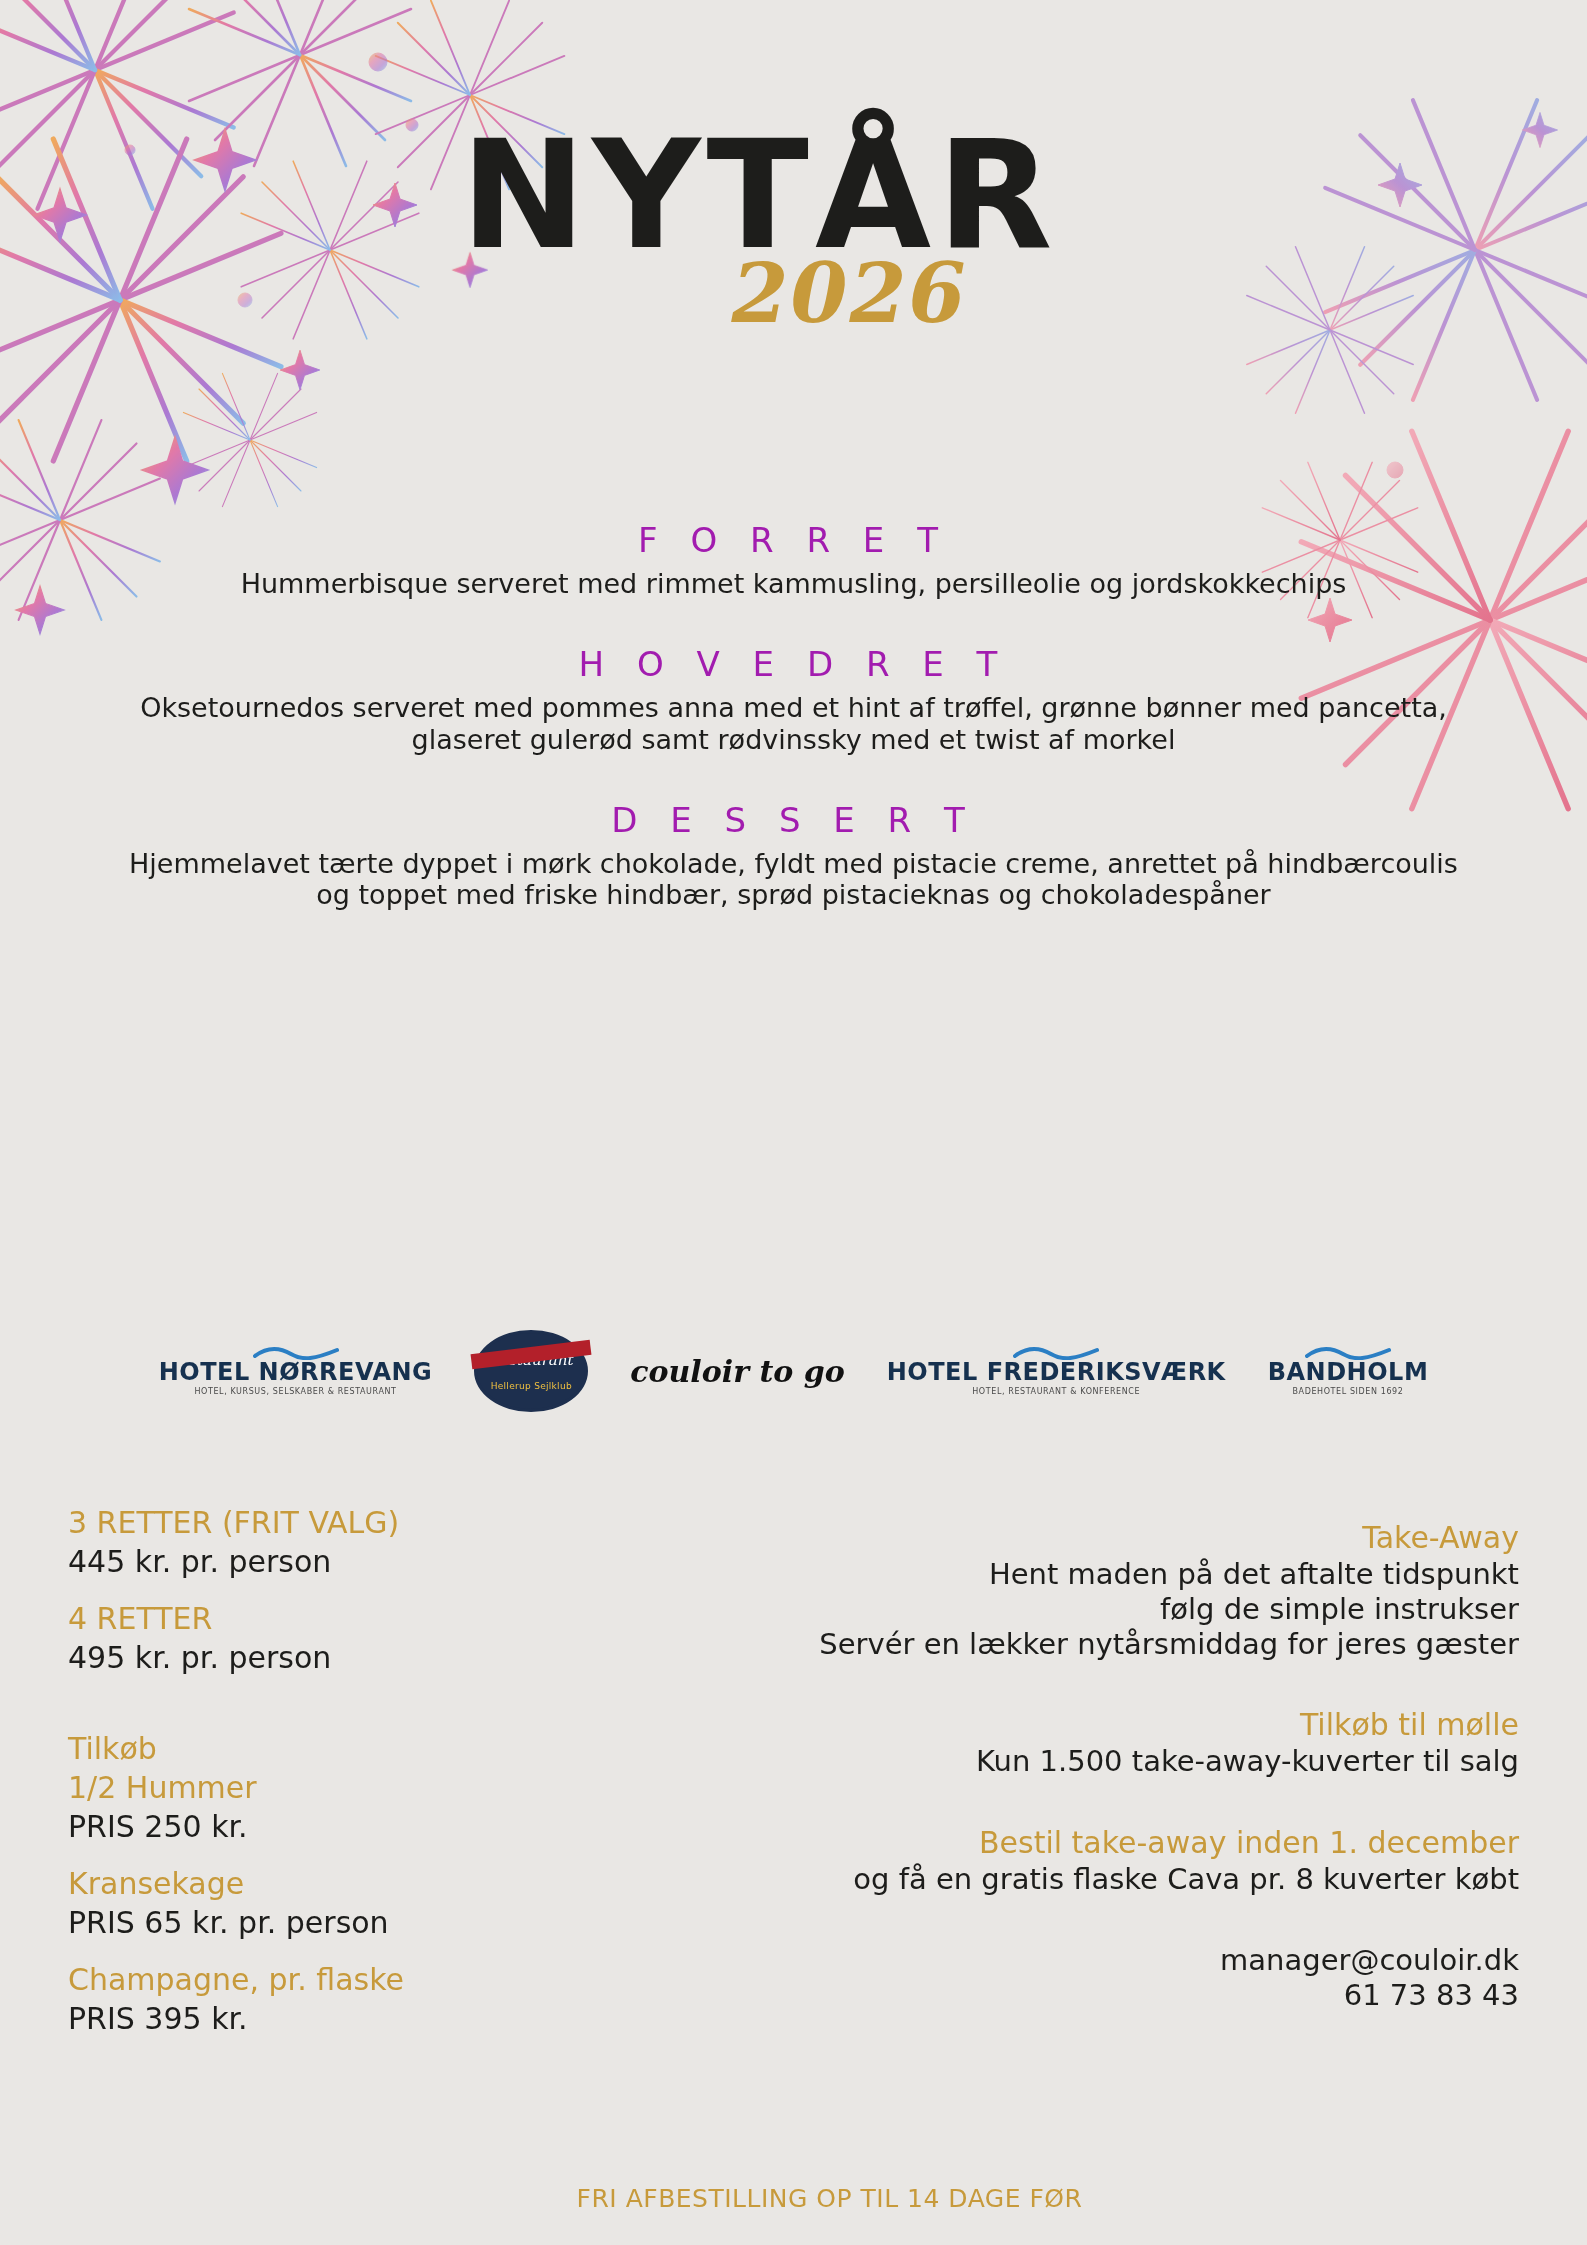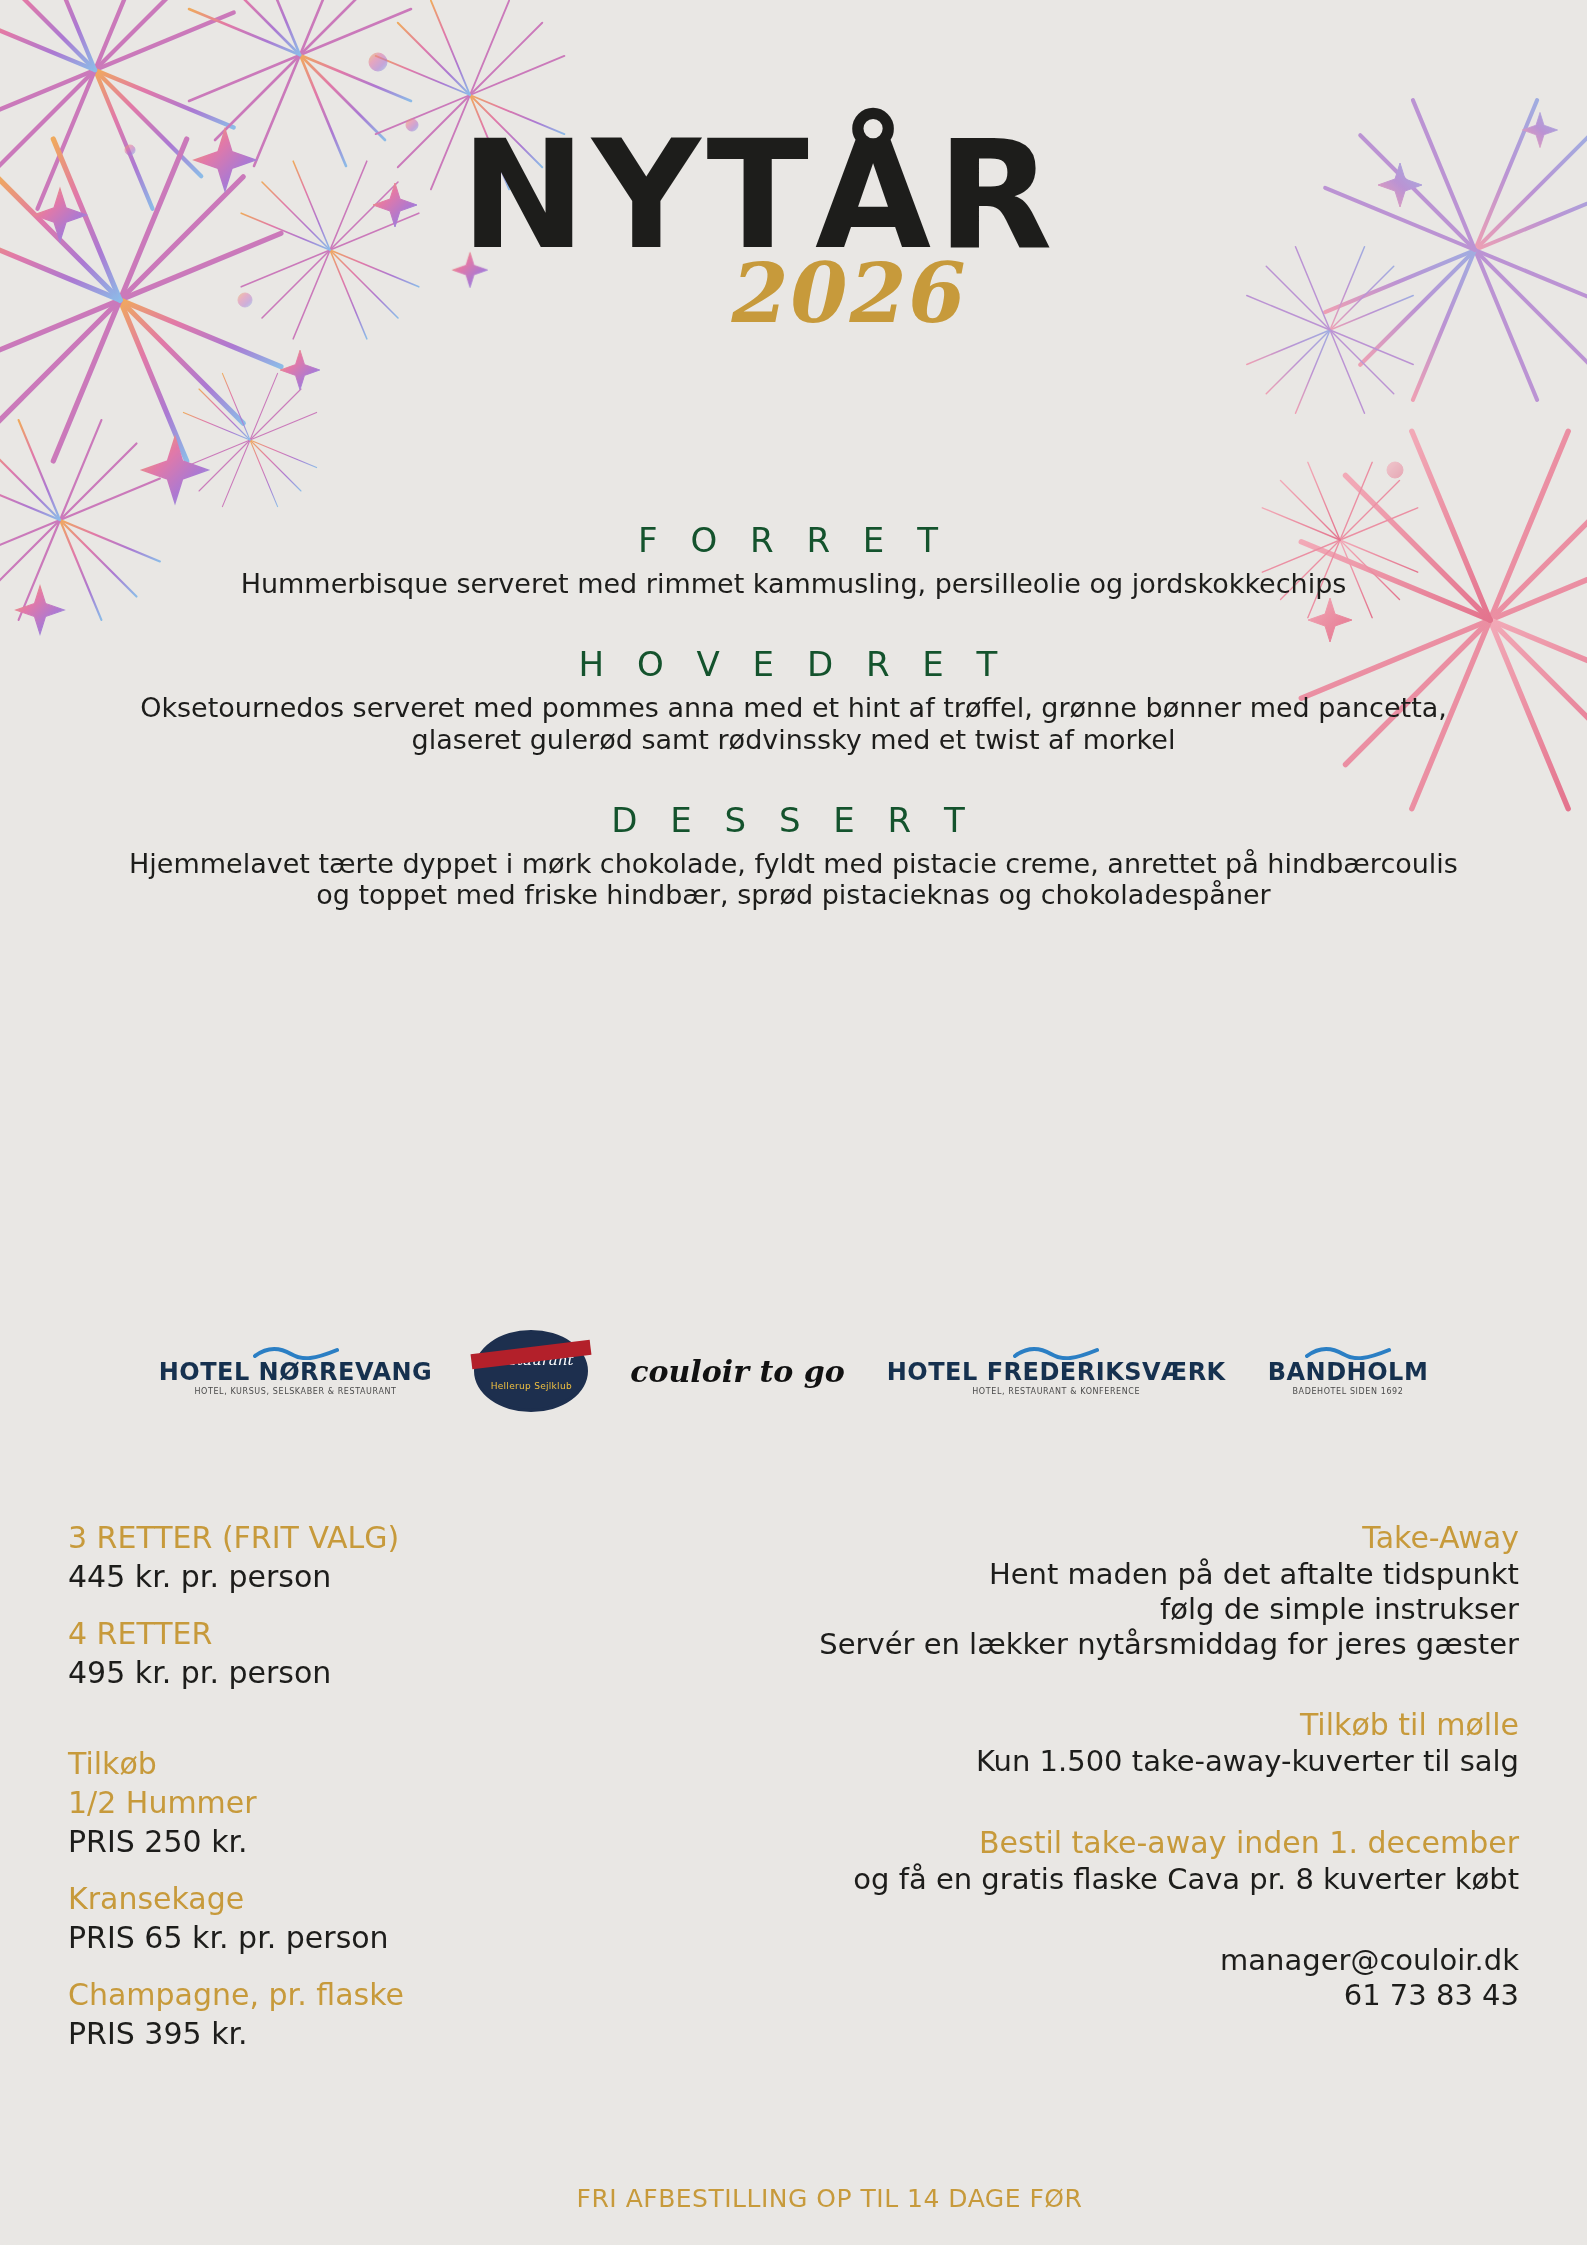--- a/index.html
+++ b/index.html
@@ -59,21 +59,21 @@
     left: 0;
     width: 1587px;
     text-align: center;
   }
   .course {
     margin-bottom: 44px;
   }
   .course-title {
     font-size: 34px;
     letter-spacing: 11px;
-    color: #14532d;
+    color: #a21caf;
     font-weight: 400;
     margin-bottom: 8px;
   }
   .course-desc {
     font-size: 27px;
     color: #1d1d1b;
     line-height: 1.18;
     max-width: 1340px;
     margin: 0 auto;
   }
@@ -160,21 +160,21 @@
   .bottom {
     position: absolute;
     top: 1500px;
     left: 0;
     width: 1587px;
     height: 745px;
   }
   .col-left {
     position: absolute;
     left: 68px;
-    top: 20px;
+    top: 5px;
     width: 620px;
   }
   .col-right {
     position: absolute;
     right: 68px;
     top: 20px;
     width: 800px;
     text-align: right;
   }
   .hl {

